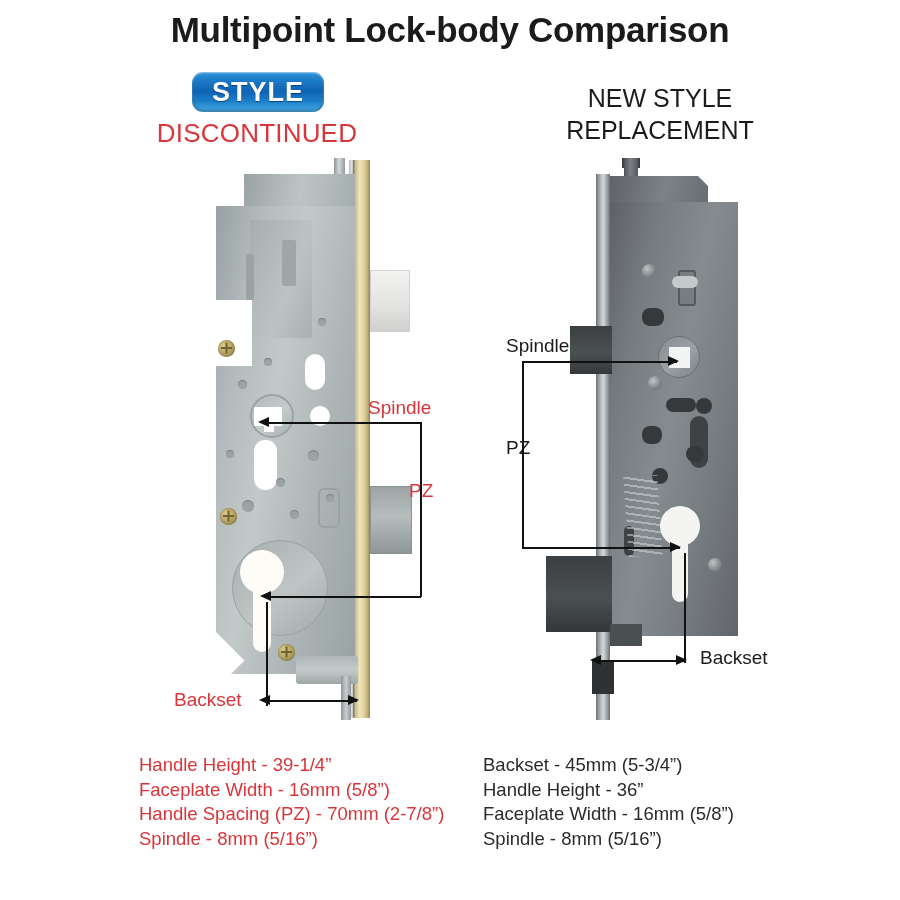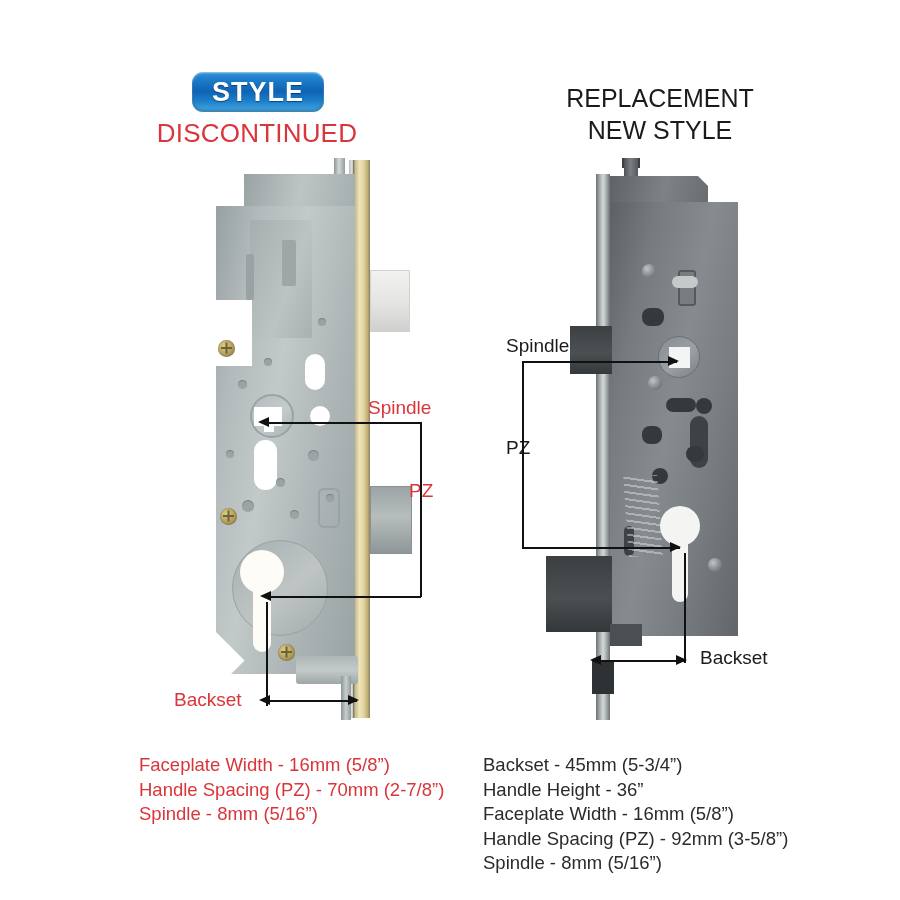--- a/index.html
+++ b/index.html
@@ -392,29 +392,30 @@
   }
   #specs-left  { left: 139px; top: 753px; color: #d9353a; }
   #specs-right { left: 483px; top: 753px; color: #2b2b2b; }
   .specs div { }
 </style>
 </head>
 <body>
 
 <div id="page">
 
+  <div class="title">Multipoint Lock-body Comparison</div>
 
   <div class="fuhr-logo">
     <span class="fuhr-logo-text">STYLE</span>
   </div>
   <div class="discontinued">DISCONTINUED</div>
 
   <div class="newstyle">
+    <div>NEW STYLE</div>
     <div>REPLACEMENT</div>
-    <div>NEW STYLE</div>
   </div>
 
   <div class="stage" id="stage-left">
 
     <div class="l-faceplate-hi"></div>
     <div class="l-faceplate"></div>
 
     <div class="l-shaft"></div>
     <div class="l-body-top"></div>
     <div class="l-body"></div>
@@ -537,26 +538,26 @@
 
   <div class="line h" style="left:522px; top:547px; width:158px;"></div>
   <div class="arrow right" style="left:670px; top:542px;"></div>
 
   <div class="line v" style="left:684px; top:553px; height:110px;"></div>
   <div class="line h" style="left:597px; top:660px; width:88px;"></div>
   <div class="arrow left" style="left:590px; top:655px;"></div>
   <div class="arrow right" style="left:676px; top:655px;"></div>
 
   <div class="specs" id="specs-left">
+    <div>Handle Height - 39-1/4”</div>
     <div>Faceplate Width - 16mm (5/8”)</div>
     <div>Handle Spacing (PZ) - 70mm (2-7/8”)</div>
     <div>Spindle - 8mm (5/16”)</div>
   </div>
 
   <div class="specs" id="specs-right">
     <div>Backset - 45mm (5-3/4”)</div>
     <div>Handle Height - 36”</div>
     <div>Faceplate Width - 16mm (5/8”)</div>
-    <div>Handle Spacing (PZ) - 92mm (3-5/8”)</div>
     <div>Spindle - 8mm (5/16”)</div>
   </div>
 
 </div>
 
 </body></html>

